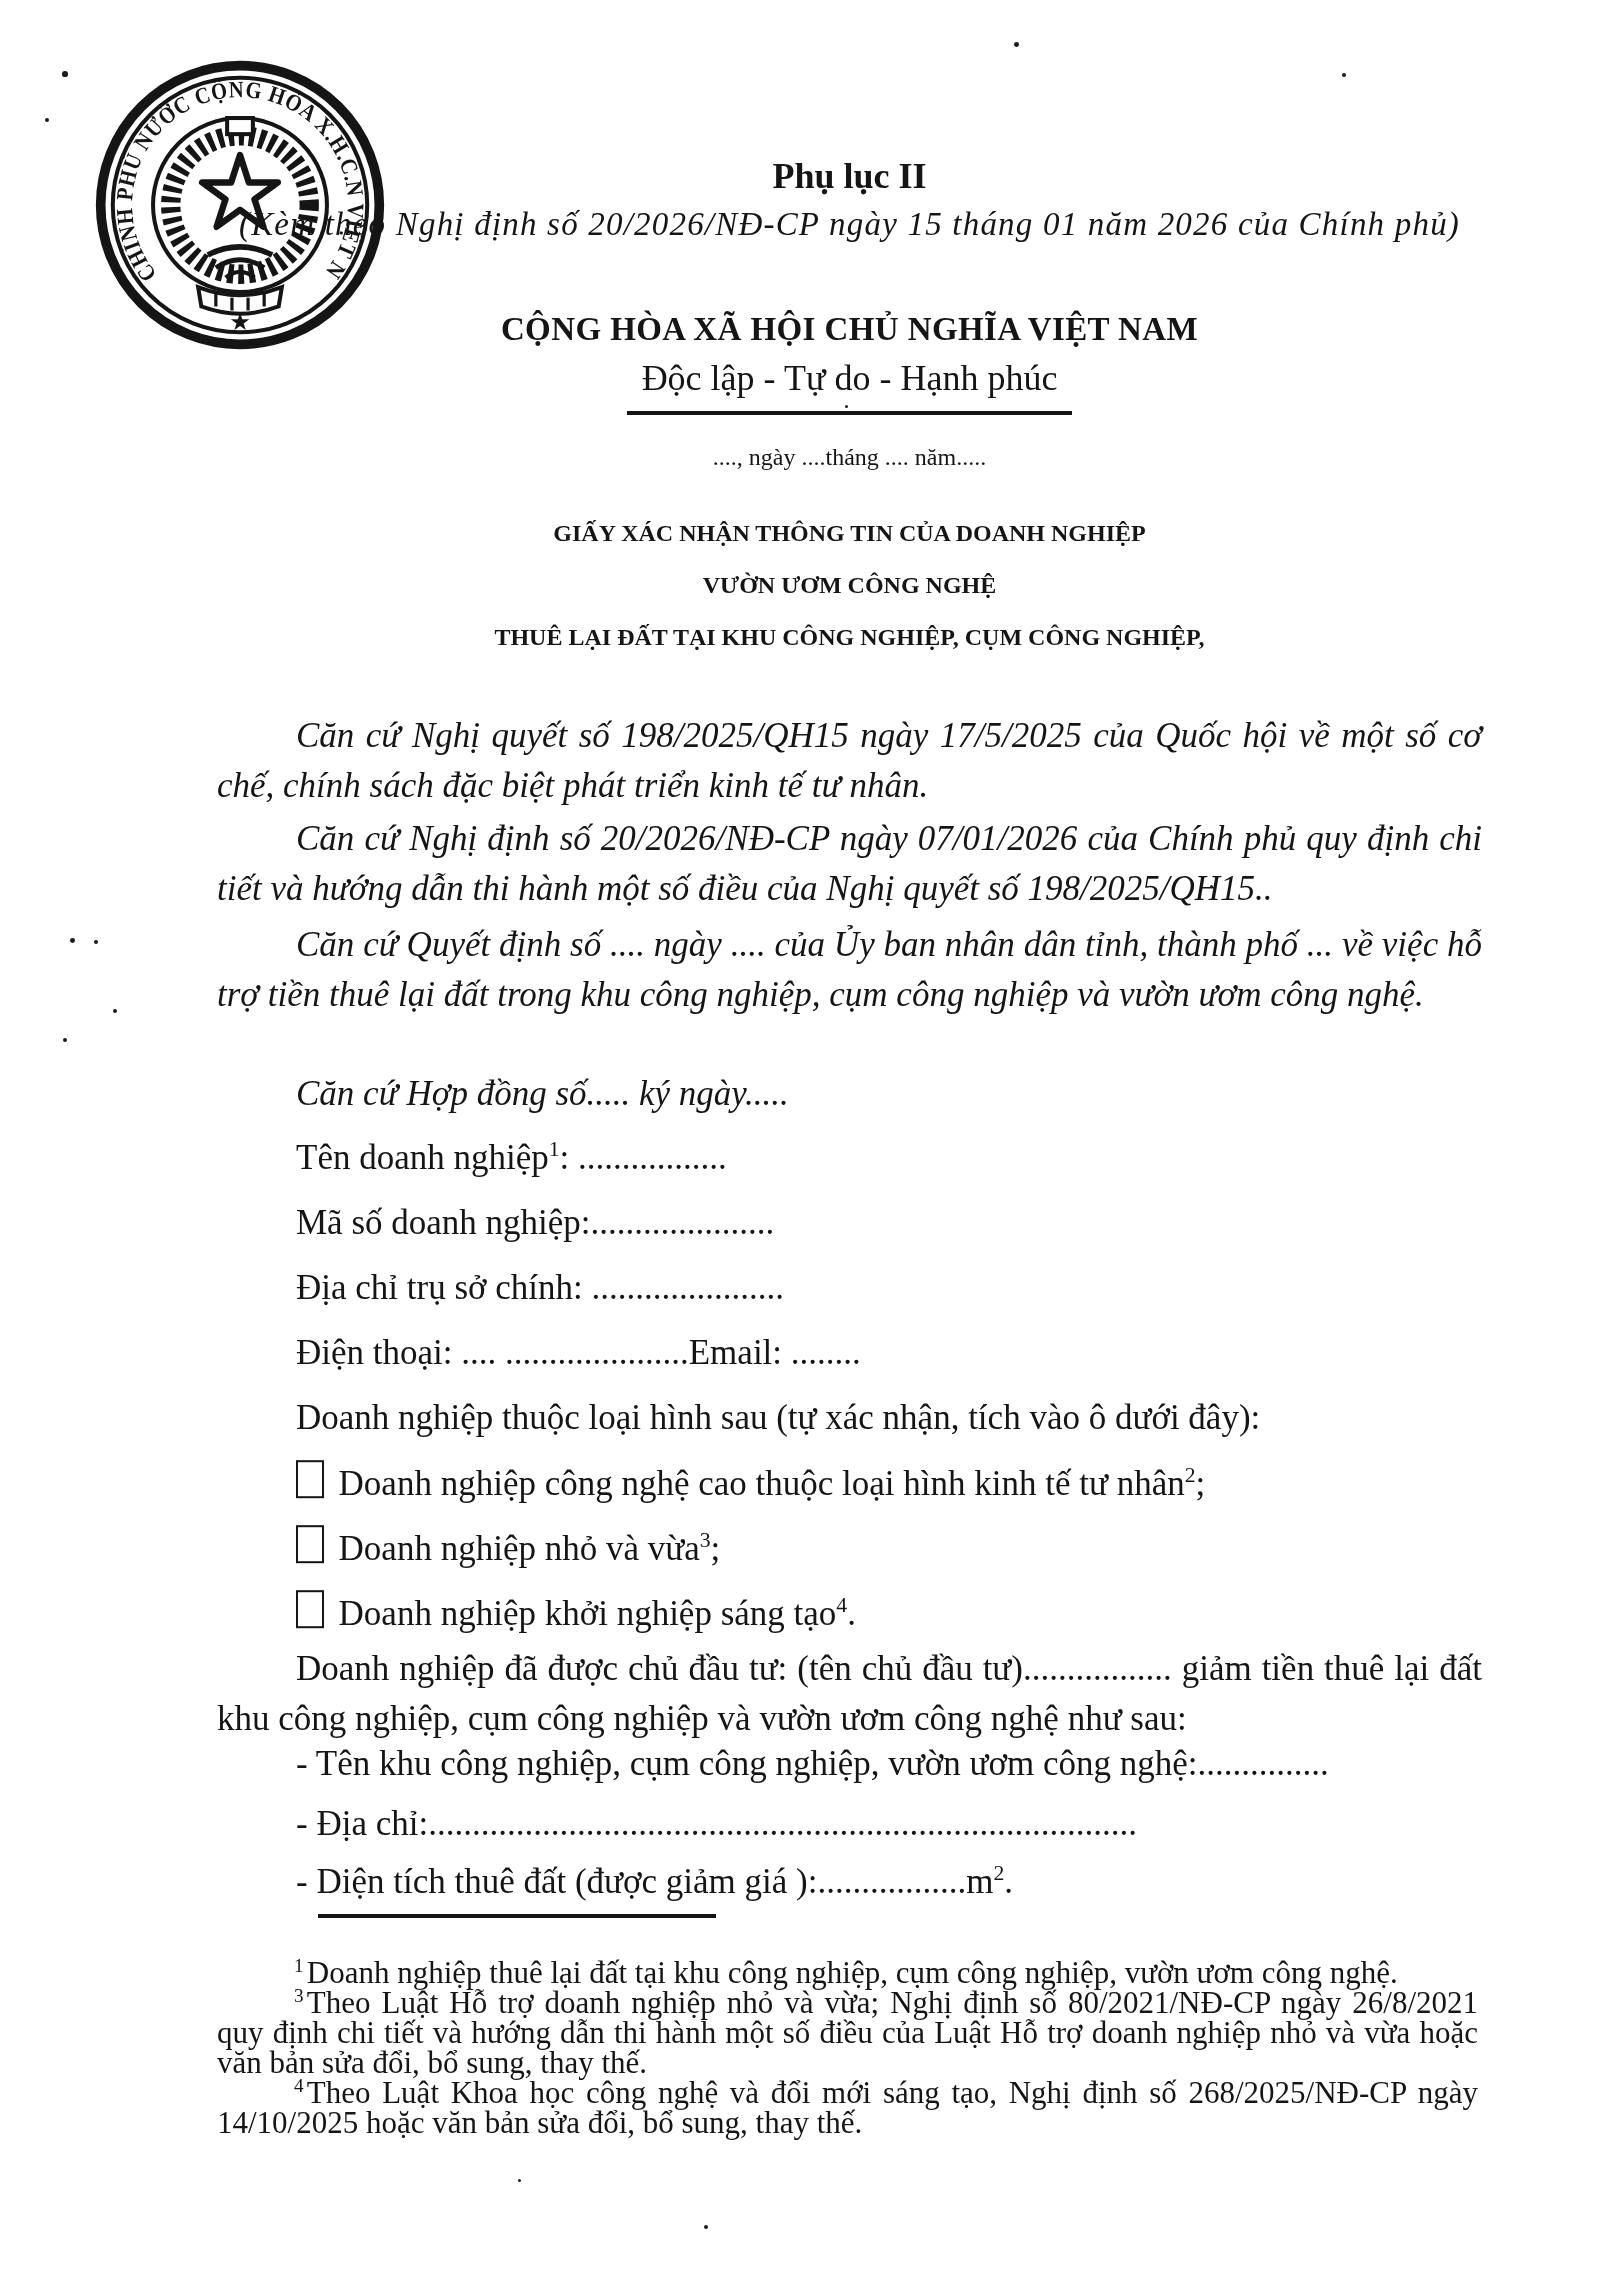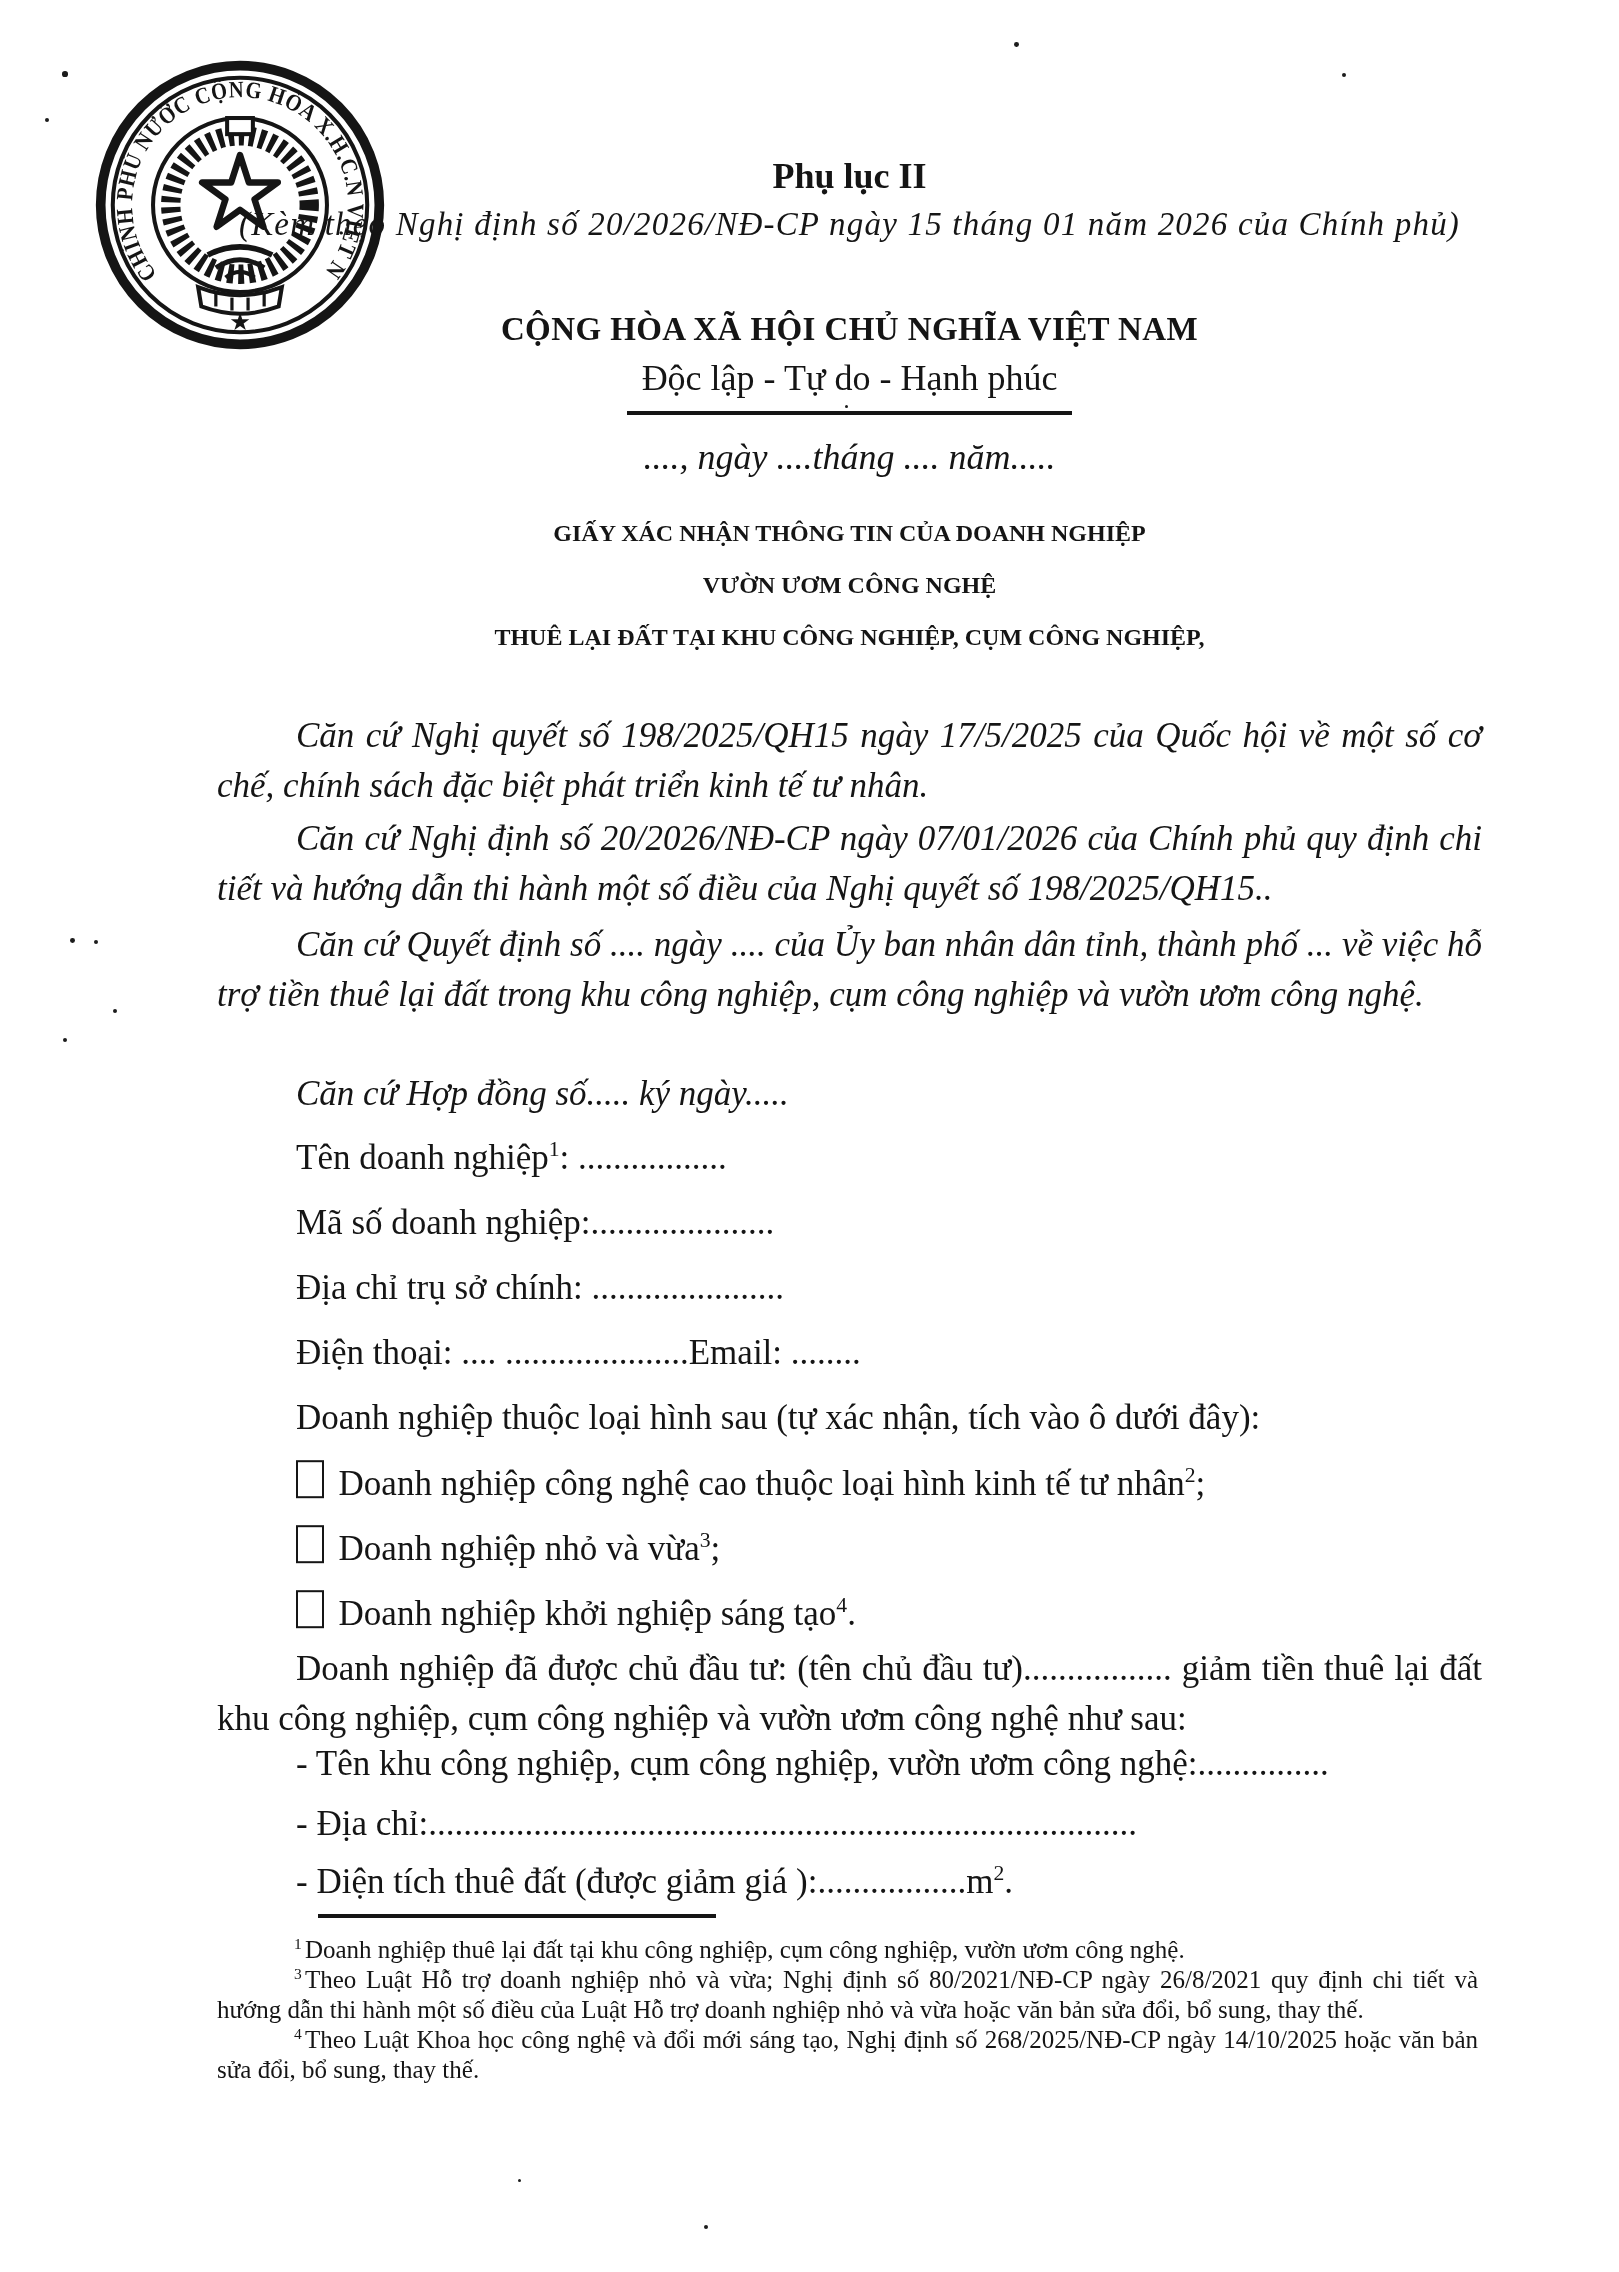--- a/index.html
+++ b/index.html
@@ -15,28 +15,28 @@
   .just{text-align:justify;}
   .ind{text-indent:79px;}
   .body-text{font-size:35px;line-height:50px;}
   .italic{font-style:italic;}
   sup{font-size:0.62em;line-height:0;vertical-align:super;}
   .appendix{font-size:36px;line-height:42px;font-weight:bold;}
   .note{font-size:33px;line-height:40px;font-style:italic;white-space:nowrap;letter-spacing:1.2px;}
   .republic{font-size:33px;line-height:40px;font-weight:bold;letter-spacing:0.4px;}
   .motto{font-size:36px;line-height:44px;font-weight:normal;}
   .rule{height:4px;background:#151515;}
-  .dateline{font-size:36px;line-height:40px;font-style:italic;}
+  .dateline{font-size:24px;line-height:40px;}
   .doc-title{font-size:24px;line-height:52px;font-weight:bold;}
   .fieldline{font-size:35px;line-height:50px;}
   .cbx{
     display:inline-block;width:24px;height:34px;border:2.4px solid #151515;
     margin-right:14.6px;transform:translateY(3.2px);background:#fff;
   }
-  .fnblock{font-size:25px;line-height:30px;}
+  .fnblock{font-size:31px;line-height:30px;margin-top:23px;}
   .fnblock p{margin:0;text-indent:77px;text-align:justify;}
   .fnblock sup{margin-right:3.2px;}
   .speck{position:absolute;background:#1c1c1c;border-radius:50%;}
   .sealwrap{position:absolute;left:87px;top:52px;width:306px;height:306px;}
 </style>
 </head>
 <body>
 
 <div class="sealwrap">
   <svg viewBox="0 0 380 380" width="306" height="306">

